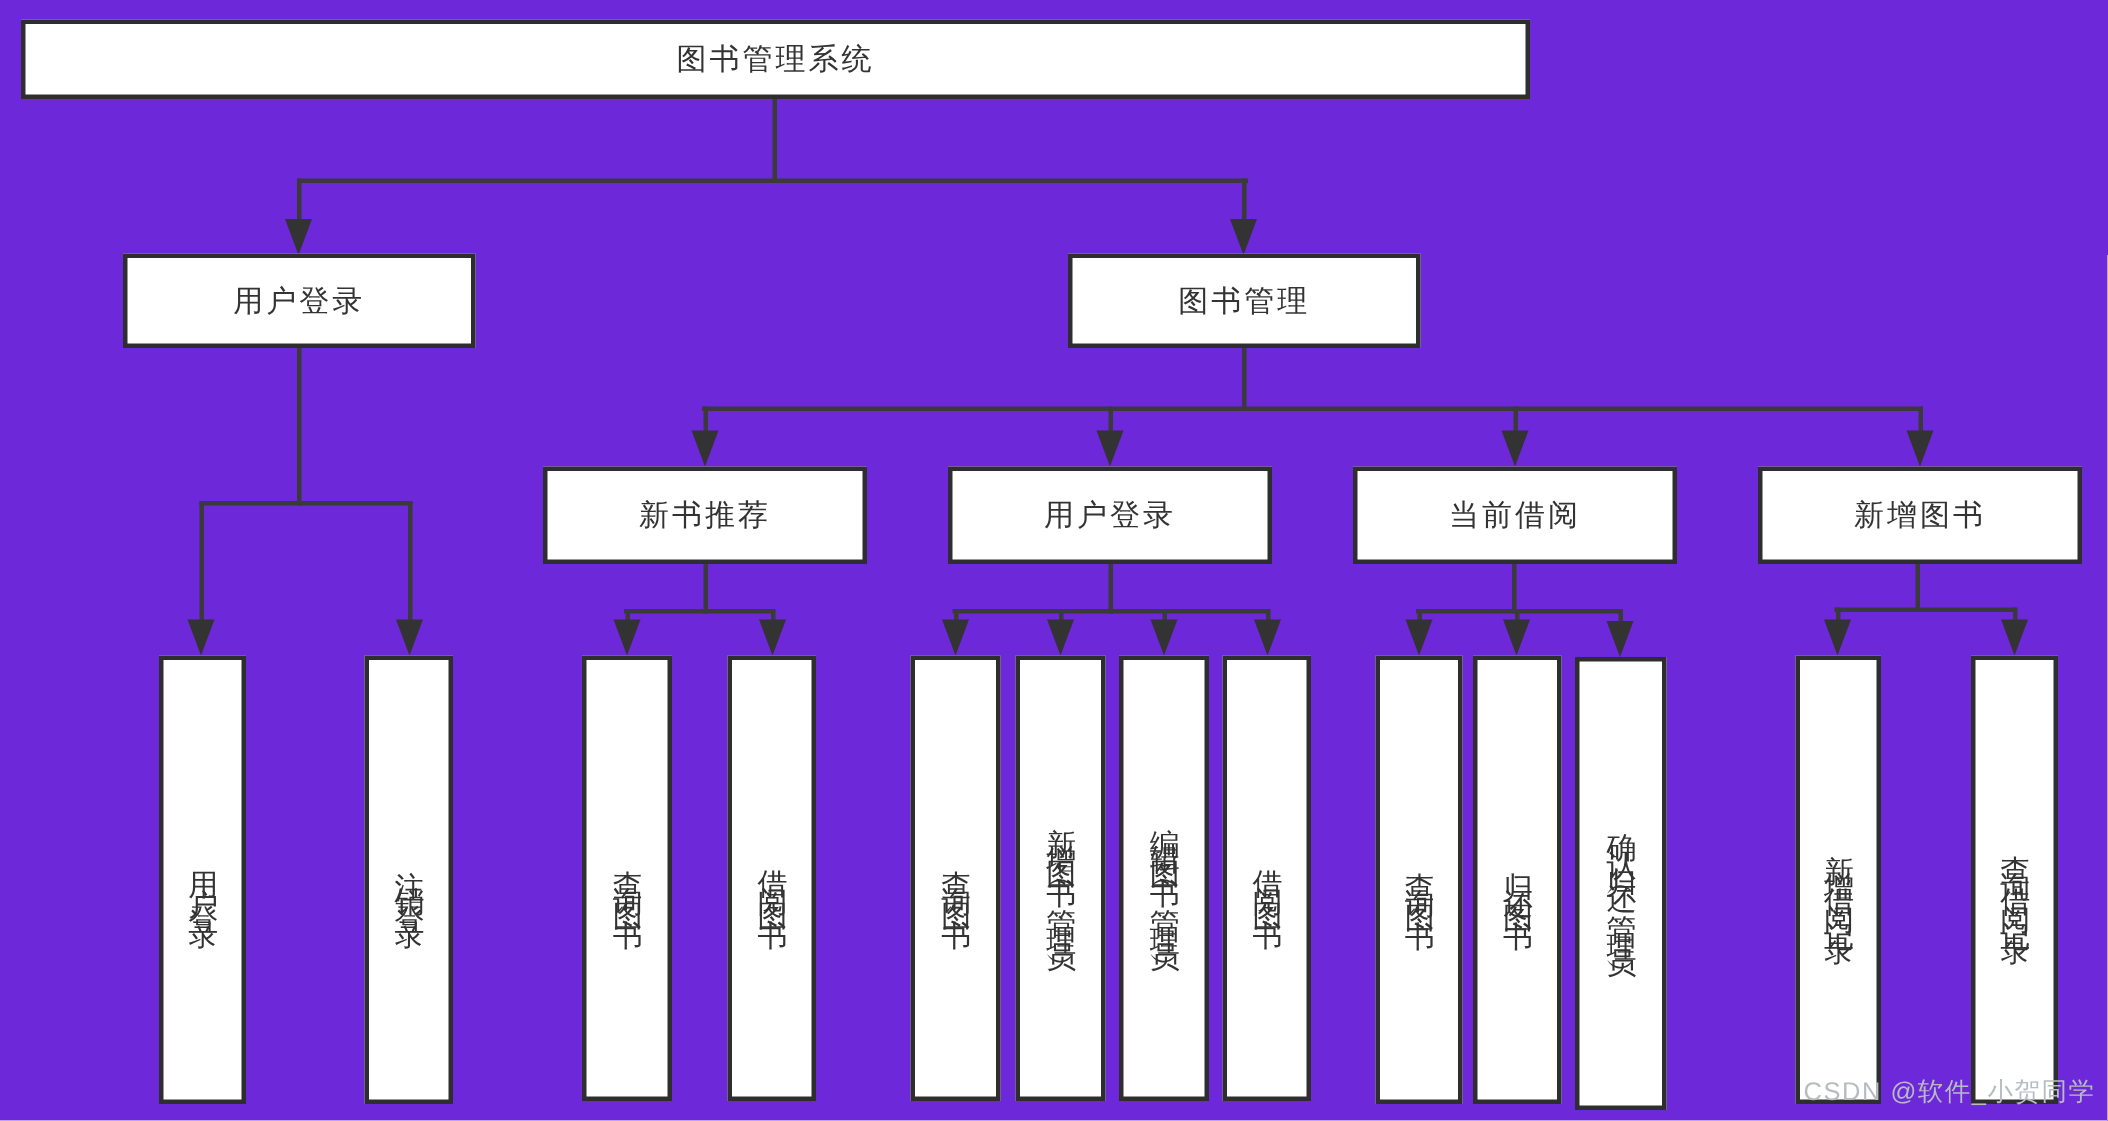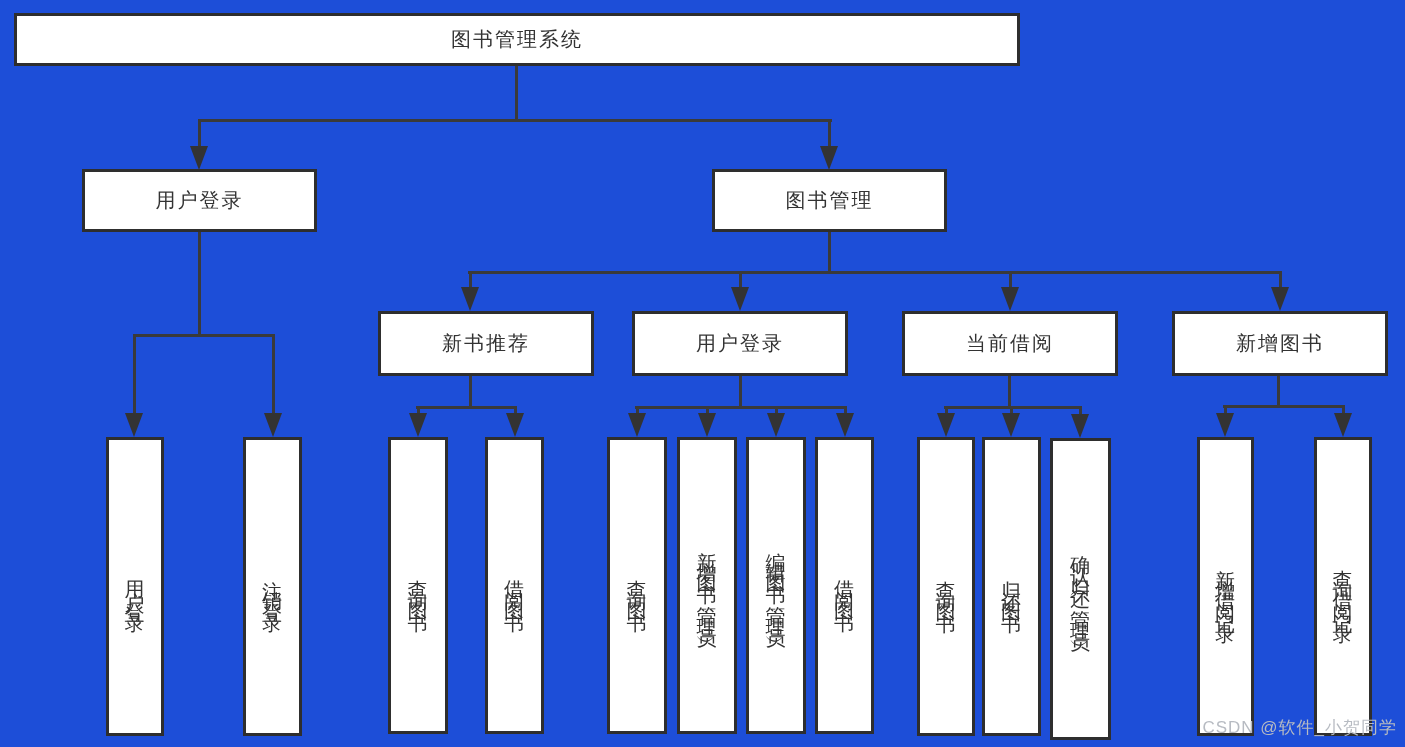--- a/index.html
+++ b/index.html
@@ -1,20 +1,20 @@
 <!DOCTYPE html>
 <html><head>
 <meta charset="utf-8">
 <title>Diagram</title>
 <style>
   html,body{margin:0;padding:0;background:#ffffff;}
   .canvas{
     position:relative;
     width:1405px;height:747px;
-    background:#1d4ed8;
+    background:#6d28d9;
     font-family:"Liberation Sans", sans-serif;
     overflow:hidden;
   }
   .box{
     position:absolute;
     box-sizing:border-box;
     border:3px solid #2e2e2e;
     background:#ffffff;
     display:flex;
     align-items:center;
@@ -69,21 +69,21 @@
     <span>图书管理系统</span>
   </div>
 
   <div class="box" style="left:82px;top:169px;width:235px;height:63px;">
     <span>用户登录</span>
   </div>
   <div class="box" style="left:712px;top:169px;width:235px;height:63px;">
     <span>图书管理</span>
   </div>
 
-  <div class="box" style="left:362px;top:311px;width:216px;height:65px;margin-left:16px;">
+  <div class="box" style="left:362px;top:311px;width:216px;height:65px;">
     <span>新书推荐</span>
   </div>
   <div class="box" style="left:632px;top:311px;width:216px;height:65px;">
     <span>用户登录</span>
   </div>
   <div class="box" style="left:902px;top:311px;width:216px;height:65px;">
     <span>当前借阅</span>
   </div>
   <div class="box" style="left:1172px;top:311px;width:216px;height:65px;">
     <span>新增图书</span>

